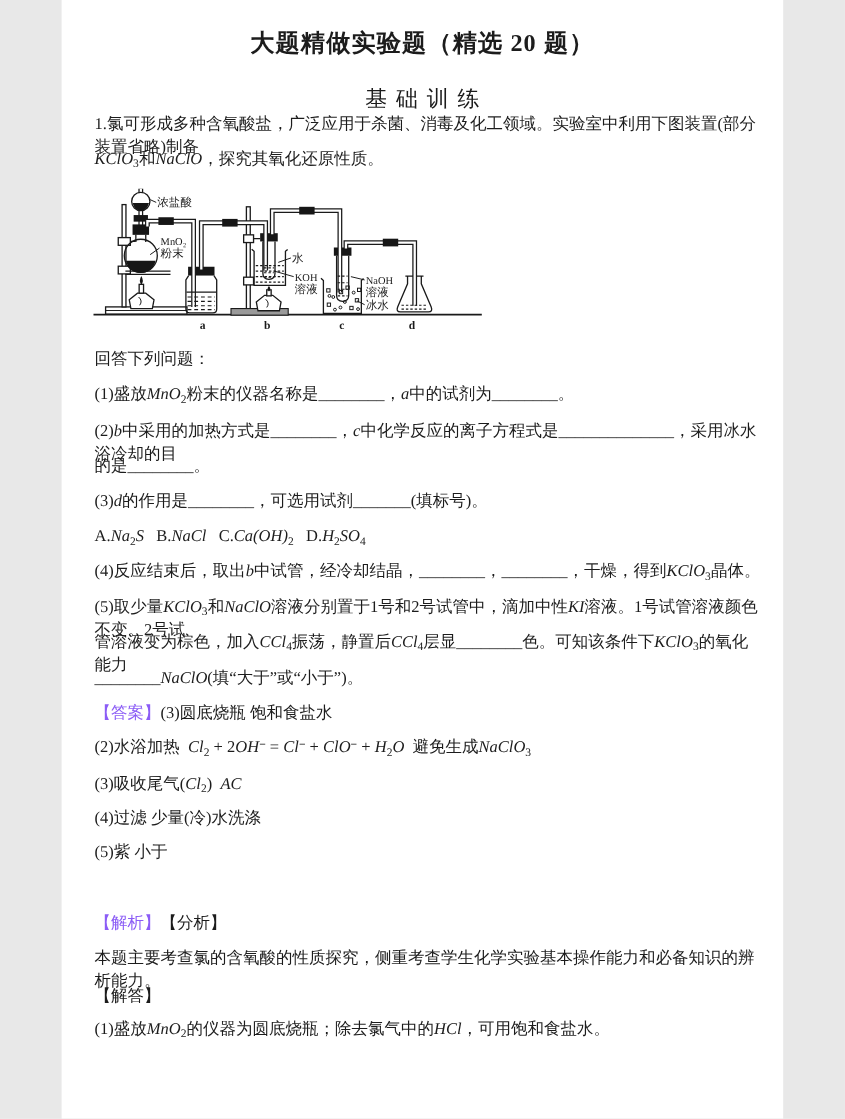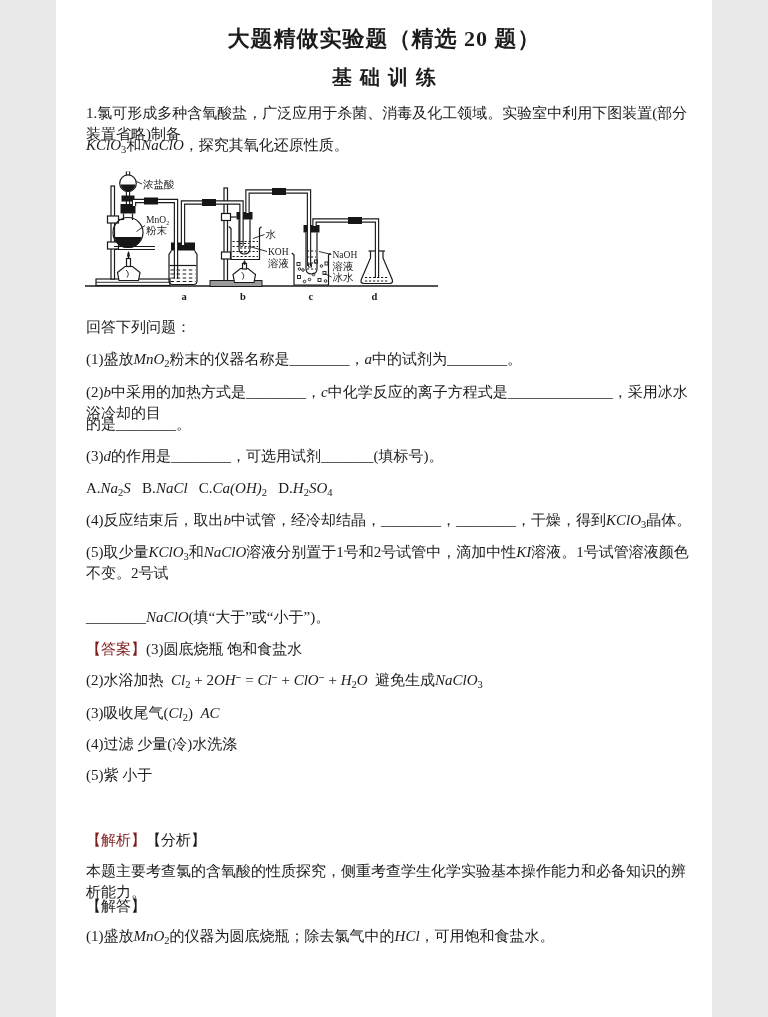--- a/index.html
+++ b/index.html
@@ -1,26 +1,26 @@
 <!DOCTYPE html>
 <html><head>
 <meta charset="utf-8">
 <style>
   html,body{margin:0;padding:0;background:#e8e8e8}
   .page{position:relative;width:656px;height:1017px;margin:0 auto;background:#ffffff;
         font-family:"Liberation Serif","DejaVu Serif",serif;color:#1c1c1c;overflow:hidden}
   .title{position:absolute;top:24px;left:0;right:0;margin:0;text-align:center;
          font-size:22px;font-weight:bold;letter-spacing:1px}
-  .subtitle{position:absolute;top:64px;left:0;right:0;margin:0;text-align:center;
-         font-size:20px;font-weight:bold;letter-spacing:8px;text-indent:8px}
+  .subtitle{position:absolute;top:64px;left:0;right:0;margin:12px;text-align:center;
+         font-size:20px;font-weight:normal;letter-spacing:8px;text-indent:8px}
   .line{position:absolute;left:30px;right:18px;font-size:15px;line-height:21px;white-space:pre-wrap}
   .it{font-style:italic;font-family:"Liberation Serif",serif}
   .line sub{font-size:10.5px;vertical-align:-3px;line-height:0}
   .line sup{font-size:10.5px;vertical-align:4px;line-height:0;font-weight:bold}
-  .blue{color:#7f1d1d}
+  .blue{color:#8b5cf6}
   .footer{position:absolute;top:981px;left:0;right:0;text-align:center;font-size:13px}
   .diagram{position:absolute;left:26px;top:170px;width:365px;height:138px}
   .diagram text{font-size:10.5px;fill:#1a1a1a;font-family:"Liberation Serif","DejaVu Serif",serif}
   .diagram text.lat{font-size:9.5px}
   .diagram text.abcd{font-size:10.5px;font-weight:bold}
   .thin{stroke:#1a1a1a;stroke-width:1.2;fill:none}
   .hair{stroke:#1a1a1a;stroke-width:0.9;fill:none}
   .wfill{fill:#ffffff;stroke:#1a1a1a;stroke-width:1.2}
   .blk{fill:#161616;stroke:none}
   .tubeO{stroke:#1a1a1a;stroke-width:4.4;fill:none}
@@ -203,20 +203,21 @@
   </svg>
 
   <div class="line" style="top:317px"><span>回答下列问题：</span></div>
   <div class="line" style="top:349px"><span>(1)盛放</span><span class="it">MnO</span><sub>2</sub><span>粉末的仪器名称是________，</span><span class="it">a</span><span>中的试剂为________。</span></div>
   <div class="line" style="top:382px"><span>(2)</span><span class="it">b</span><span>中采用的加热方式是________，</span><span class="it">c</span><span>中化学反应的离子方程式是______________，采用冰水浴冷却的目</span></div>
   <div class="line" style="top:414px"><span>的是________。</span></div>
   <div class="line" style="top:446px"><span>(3)</span><span class="it">d</span><span>的作用是________，可选用试剂_______(填标号)。</span></div>
   <div class="line" style="top:478px"><span>A.</span><span class="it">Na</span><sub>2</sub><span class="it">S</span><span>   B.</span><span class="it">NaCl</span><span>   C.</span><span class="it">Ca(OH)</span><sub>2</sub><span>   D.</span><span class="it">H</span><sub>2</sub><span class="it">SO</span><sub>4</sub></div>
   <div class="line" style="top:510px"><span>(4)反应结束后，取出</span><span class="it">b</span><span>中试管，经冷却结晶，________，________，干燥，得到</span><span class="it">KClO</span><sub>3</sub><span>晶体。</span></div>
   <div class="line" style="top:542px"><span>(5)取少量</span><span class="it">KClO</span><sub>3</sub><span>和</span><span class="it">NaClO</span><span>溶液分别置于1号和2号试管中，滴加中性</span><span class="it">KI</span><span>溶液。1号试管溶液颜色不变。2号试</span></div>
+  <div class="line" style="top:574px"><span>管溶液变为棕色，加入</span><span class="it">CCl</span><sub>4</sub><span>振荡，静置后</span><span class="it">CCl</span><sub>4</sub><span>层显________色。可知该条件下</span><span class="it">KClO</span><sub>3</sub><span>的氧化能力</span></div>
   <div class="line" style="top:607px"><span>________</span><span class="it">NaClO</span><span>(填“大于”或“小于”)。</span></div>
 
   <div class="line" style="top:639px"><span class="blue">【答案】</span><span>(3)圆底烧瓶 饱和食盐水</span></div>
   <div class="line" style="top:670px"><span>(2)水浴加热  </span><span class="it">Cl</span><sub>2</sub><span> + 2</span><span class="it">OH</span><sup>−</sup><span> = </span><span class="it">Cl</span><sup>−</sup><span> + </span><span class="it">ClO</span><sup>−</sup><span> + </span><span class="it">H</span><sub>2</sub><span class="it">O</span><span>  避免生成</span><span class="it">NaClO</span><sub>3</sub></div>
   <div class="line" style="top:703px"><span>(3)吸收尾气(</span><span class="it">Cl</span><sub>2</sub><span>)  </span><span class="it">AC</span></div>
   <div class="line" style="top:734px"><span>(4)过滤 少量(冷)水洗涤</span></div>
   <div class="line" style="top:765px"><span>(5)紫 小于</span></div>
 
   <div class="line" style="top:830px"><span class="blue">【解析】</span><span>【分析】</span></div>
   <div class="line" style="top:861px"><span>本题主要考查氯的含氧酸的性质探究，侧重考查学生化学实验基本操作能力和必备知识的辨析能力。</span></div>

